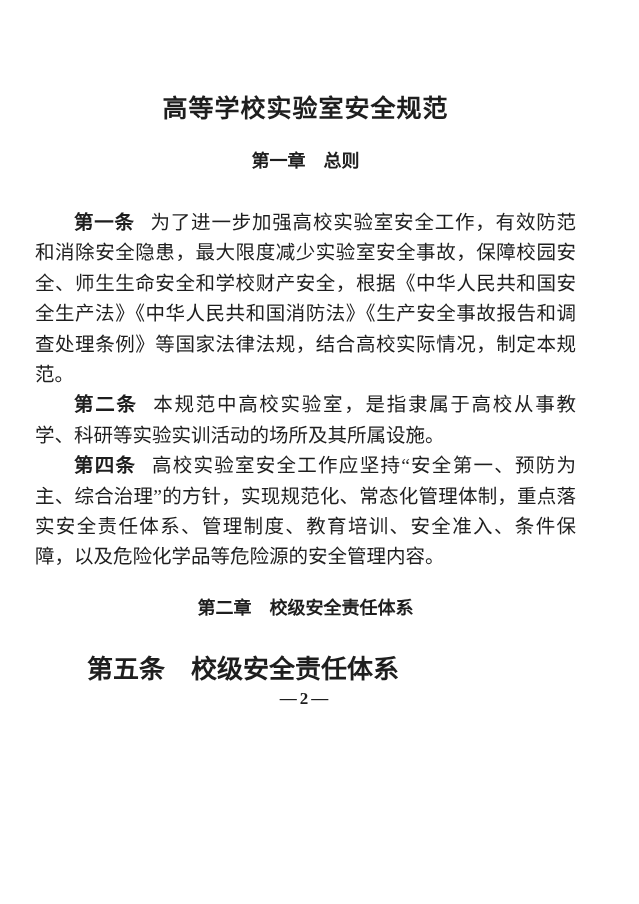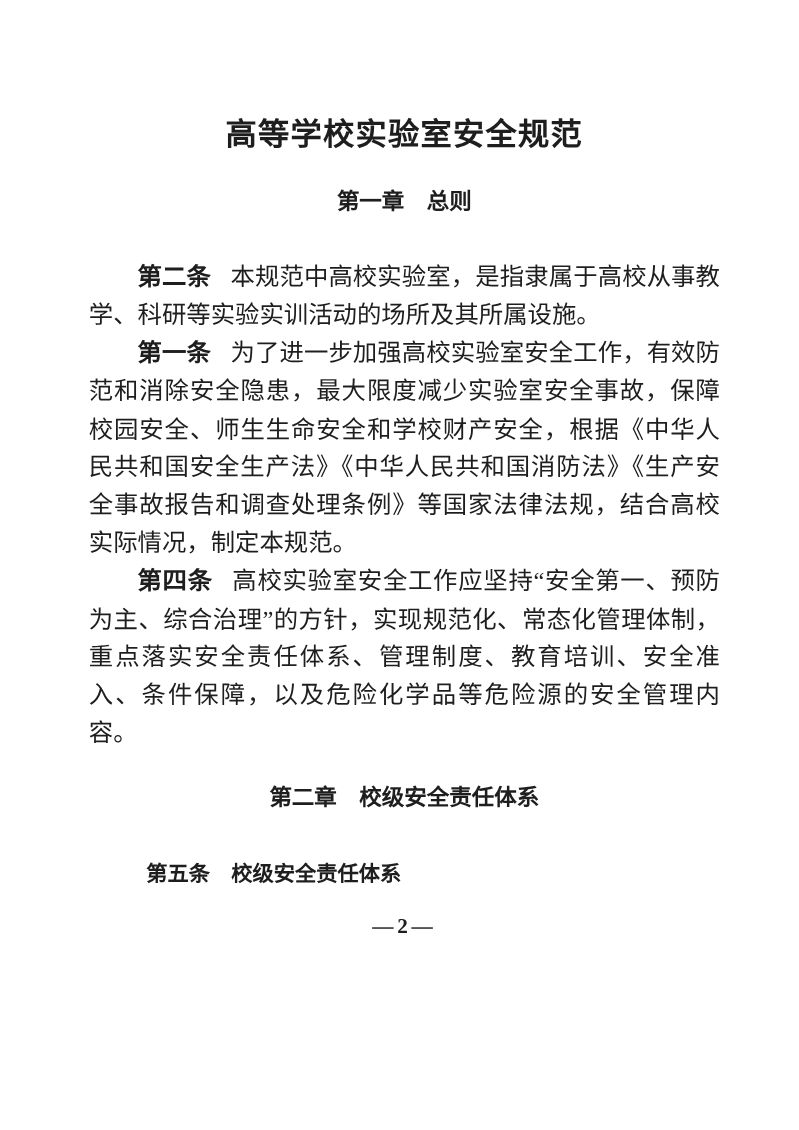--- a/index.html
+++ b/index.html
@@ -11,21 +11,21 @@
     width: 639px;
     height: 904px;
     overflow: hidden;
     color: #1e1e1e;
     font-family: "Liberation Serif", "DejaVu Serif", serif;
   }
   .page {
     box-sizing: border-box;
     width: 639px;
     height: 687px;
-    padding: 94px 63px 0 71px;
+    padding: 94px 63px 0 35px;
     background: #ffffff;
   }
   .doc-title {
     margin: 0;
     font-size: 25px;
     line-height: 30px;
     font-weight: 700;
     text-align: center;
     letter-spacing: 1px;
     font-family: "Liberation Serif", "DejaVu Serif", serif;
@@ -59,22 +59,22 @@
   .article-five {
     margin-top: 34px;
   }
   .article-five .para {
     text-align: justify;
   }
   .art-title {
     font-weight: 700;
   }
   .art5-head {
-    margin: 12px;
-    font-size: 17px;
+    margin: 0;
+    font-size: 26px;
     line-height: 30.4px;
     text-indent: 2em;
     font-weight: 700;
   }
   .art5-head .art-label {
     margin-right: 1em;
   }
   .page-number {
     margin-top: 1px;
     font-size: 17px;
@@ -88,23 +88,23 @@
 <body>
 
 <div class="page">
 
   <h1 class="doc-title">高等学校实验室安全规范</h1>
 
   <h2 class="chapter-heading">第一章　总则</h2>
 
   <div class="body-block">
 
+    <p class="para"><span class="art-label">第一条</span><span>为了进一步加强高校实验室安全工作，有效防范和消除安全隐患，最大限度减少实验室安全事故，保障校园安全、师生生命安全和学校财产安全，根据《中华人民共和国安全生产法》《中华人民共和国消防法》《生产安全事故报告和调查处理条例》等国家法律法规，结合高校实际情况，制定本规范。</span></p>
+
     <p class="para"><span class="art-label">第二条</span><span>本规范中高校实验室，是指隶属于高校从事教学、科研等实验实训活动的场所及其所属设施。</span></p>
-
-    <p class="para"><span class="art-label">第一条</span><span>为了进一步加强高校实验室安全工作，有效防范和消除安全隐患，最大限度减少实验室安全事故，保障校园安全、师生生命安全和学校财产安全，根据《中华人民共和国安全生产法》《中华人民共和国消防法》《生产安全事故报告和调查处理条例》等国家法律法规，结合高校实际情况，制定本规范。</span></p>
 
 
     <p class="para"><span class="art-label">第四条</span><span>高校实验室安全工作应坚持“安全第一、预防为主、综合治理”的方针，实现规范化、常态化管理体制，重点落实安全责任体系、管理制度、教育培训、安全准入、条件保障，以及危险化学品等危险源的安全管理内容。</span></p>
 
   </div>
 
   <h2 class="chapter-heading second">第二章　校级安全责任体系</h2>
 
   <div class="article-five">
 

